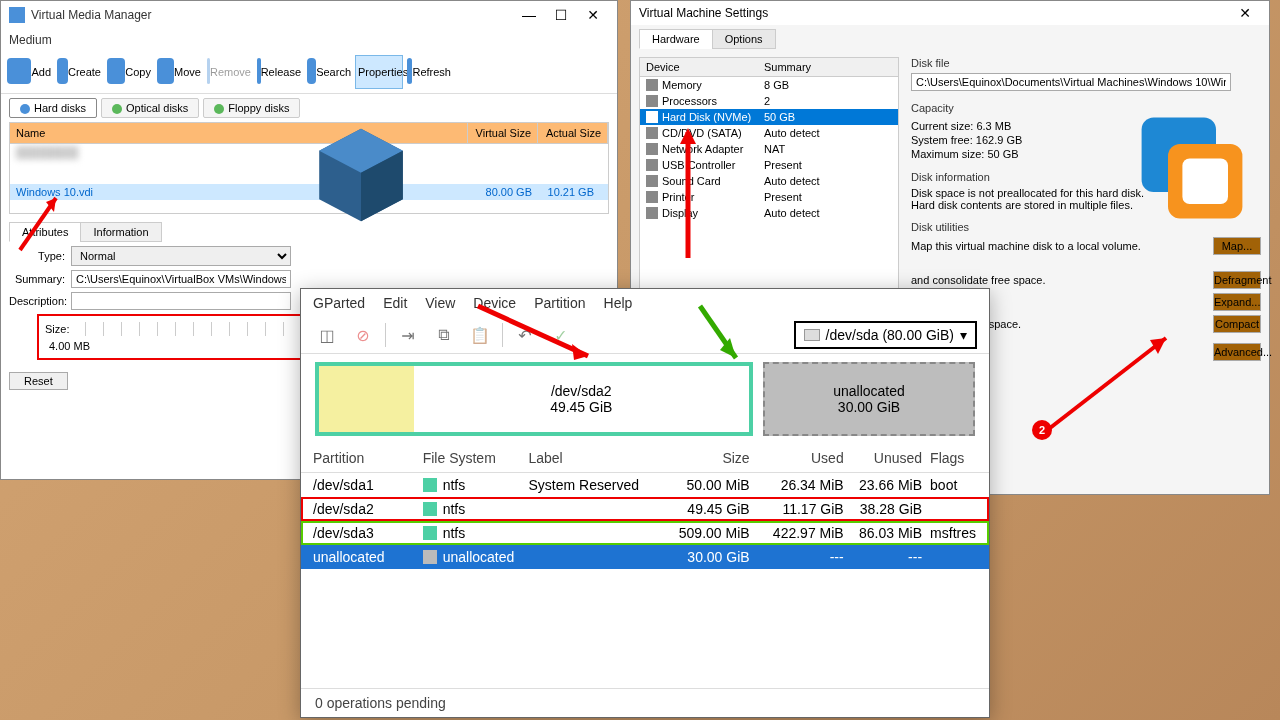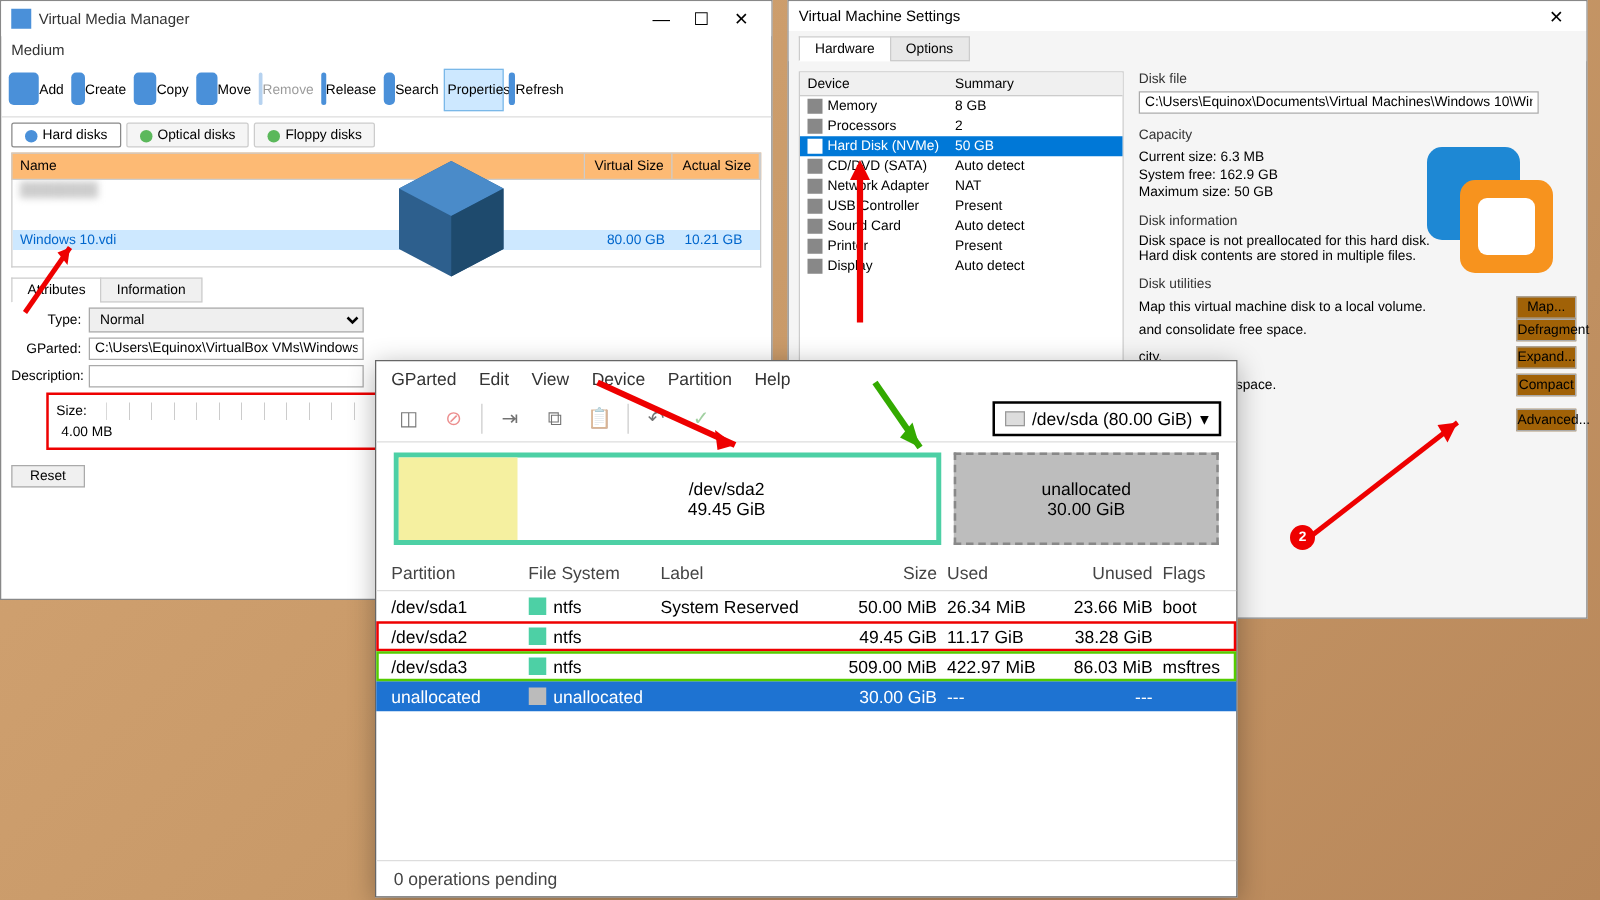--- a/index.html
+++ b/index.html
@@ -86,21 +86,21 @@
 .gp-part-yellow { width: 22%; background: #f5f0a0; }
 .gp-part-label { flex: 1; display: flex; flex-direction: column; align-items: center; justify-content: center; font-size: 14px; }
 .gp-part-unalloc { flex: 300; border: 2px dashed #888; background: #bdbdbd; display: flex; flex-direction: column; align-items: center; justify-content: center; font-size: 14px; }
 .gp-table { margin: 0 0; }
 .gp-thdr { display: flex; font-size: 14px; color: #444; padding: 6px 8px; border-bottom: 1px solid #ddd; font-weight: 500; }
 .gp-thdr div, .gp-trow div { padding: 0 4px; }
 .gpc-p { width: 112px; }
 .gpc-fs { width: 108px; display: flex; align-items: center; gap: 6px; }
 .gpc-lb { width: 132px; }
 .gpc-sz { width: 102px; text-align: right; }
-.gpc-us { width: 96px; text-align: left; }
+.gpc-us { width: 96px; text-align: right; }
 .gpc-un { width: 80px; text-align: right; }
 .gpc-fl { width: 56px; }
 .gp-trow { display: flex; font-size: 14px; padding: 4px 8px; align-items: center; }
 .gp-trow.sel { background: #1e73d2; color: #fff; }
 .gp-trow .sw { width: 14px; height: 14px; background: #4dd0a5; }
 .gp-trow.sel .sw { background: #bbb; }
 .gp-trow.hl-red { outline: 2px solid #e00; outline-offset: -2px; }
 .gp-trow.hl-green { outline: 2px solid #5c0; outline-offset: -2px; }
 .gp-status { position: absolute; bottom: 0; left: 0; right: 0; padding: 6px 14px; font-size: 14px; color: #444; border-top: 1px solid #ddd; }
 
@@ -196,21 +196,21 @@
   <div class="vbox-inner-tabs">
     <div class="vbox-itab active">Attributes</div>
     <div class="vbox-itab">Information</div>
   </div>
   <div class="vbox-form">
     <div class="vbox-form-row">
       <label>Type:</label>
       <select><option>Normal</option></select>
     </div>
     <div class="vbox-form-row">
-      <label>GParted:</label>
+      <label>Summary:</label>
       <input value="C:\Users\Equinox\VirtualBox VMs\Windows 10\W" style="">
     </div>
     <div class="vbox-form-row">
       <label>Description:</label>
       <input style="">
     </div>
     <div class="vbox-size-box">
       <div class="vbox-size-slider">
         <label style="width:40px">Size:</label>
         <div class="track"></div>
@@ -288,21 +288,21 @@
         <div>System free: 162.9 GB</div>
         <div>Maximum size: 50 GB</div>
       </div>
       <div class="vmware-sec">
         <div class="vmware-sec-title">Disk information</div>
         <div>Disk space is not preallocated for this hard disk.</div>
         <div>Hard disk contents are stored in multiple files.</div>
       </div>
       <div class="vmware-sec">
         <div class="vmware-sec-title">Disk utilities</div>
-        <div style="display:flex;justify-content:space-between;align-items:center;margin-bottom:0">
+        <div style="display:flex;justify-content:space-between;align-items:center;margin-bottom:16px">
           <span class="vmware-desc">Map this virtual machine disk to a local volume.</span>
           <button class="vmware-btn">Map...</button>
         </div>
         <div style="display:flex;justify-content:space-between;align-items:center;margin-bottom:4px">
           <span class="vmware-desc">and consolidate free space.</span>
           <button class="vmware-btn">Defragment</button>
         </div>
         <div style="display:flex;justify-content:space-between;align-items:center;margin-bottom:4px">
           <span class="vmware-desc">city.</span>
           <button class="vmware-btn">Expand...</button>

